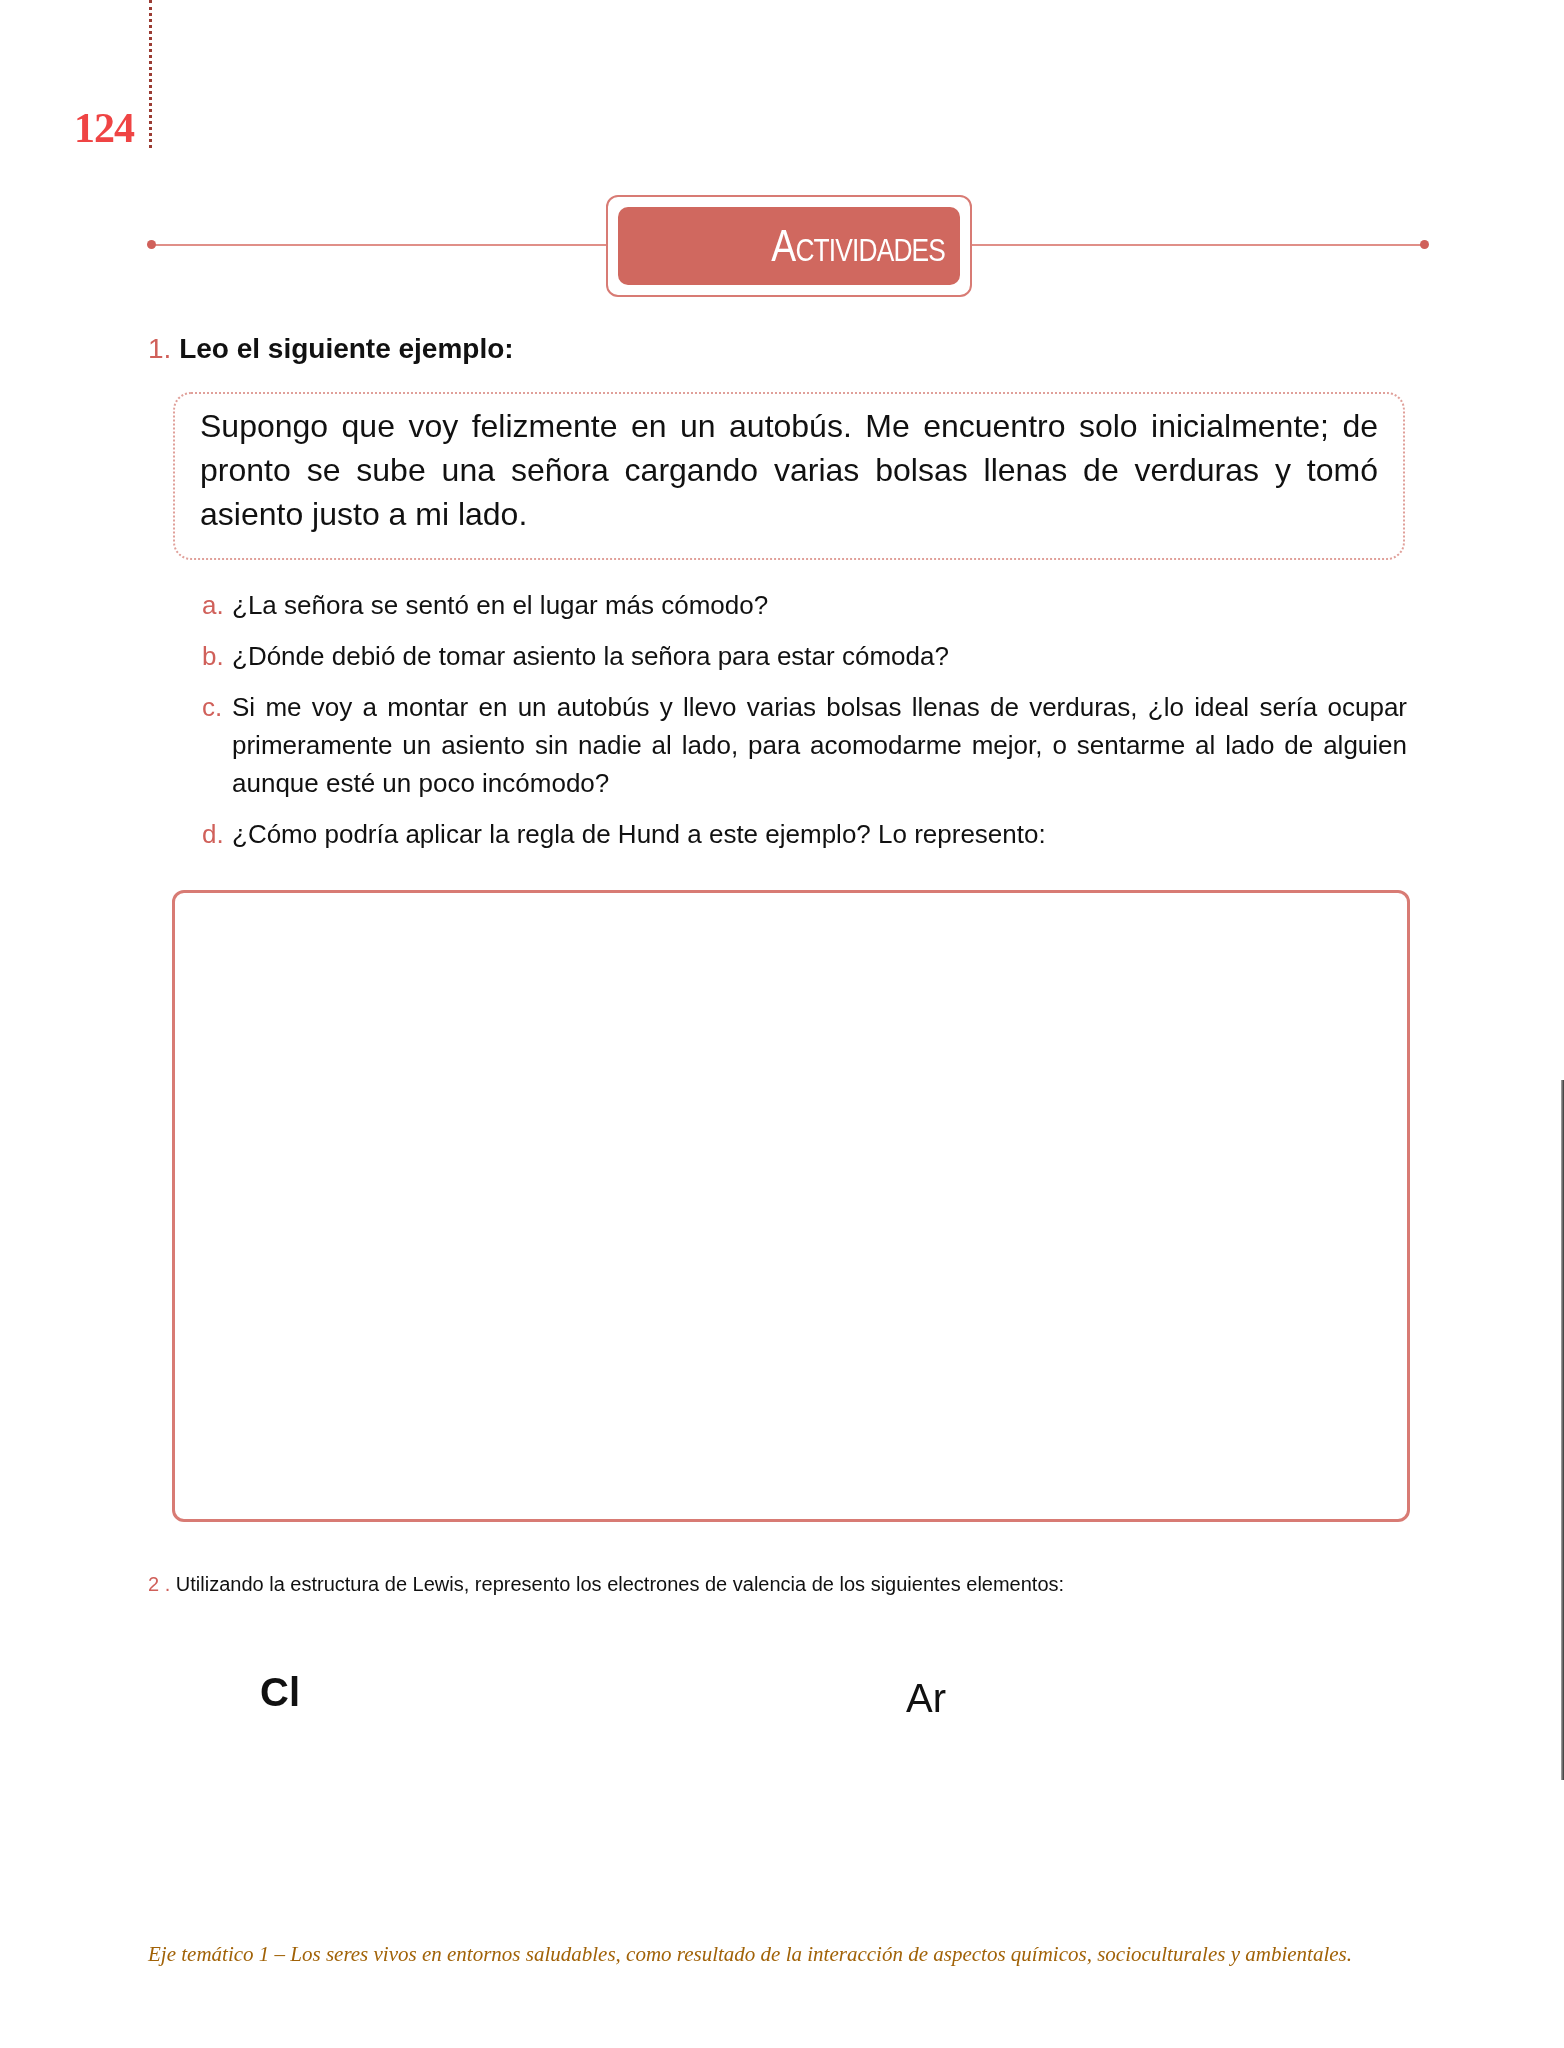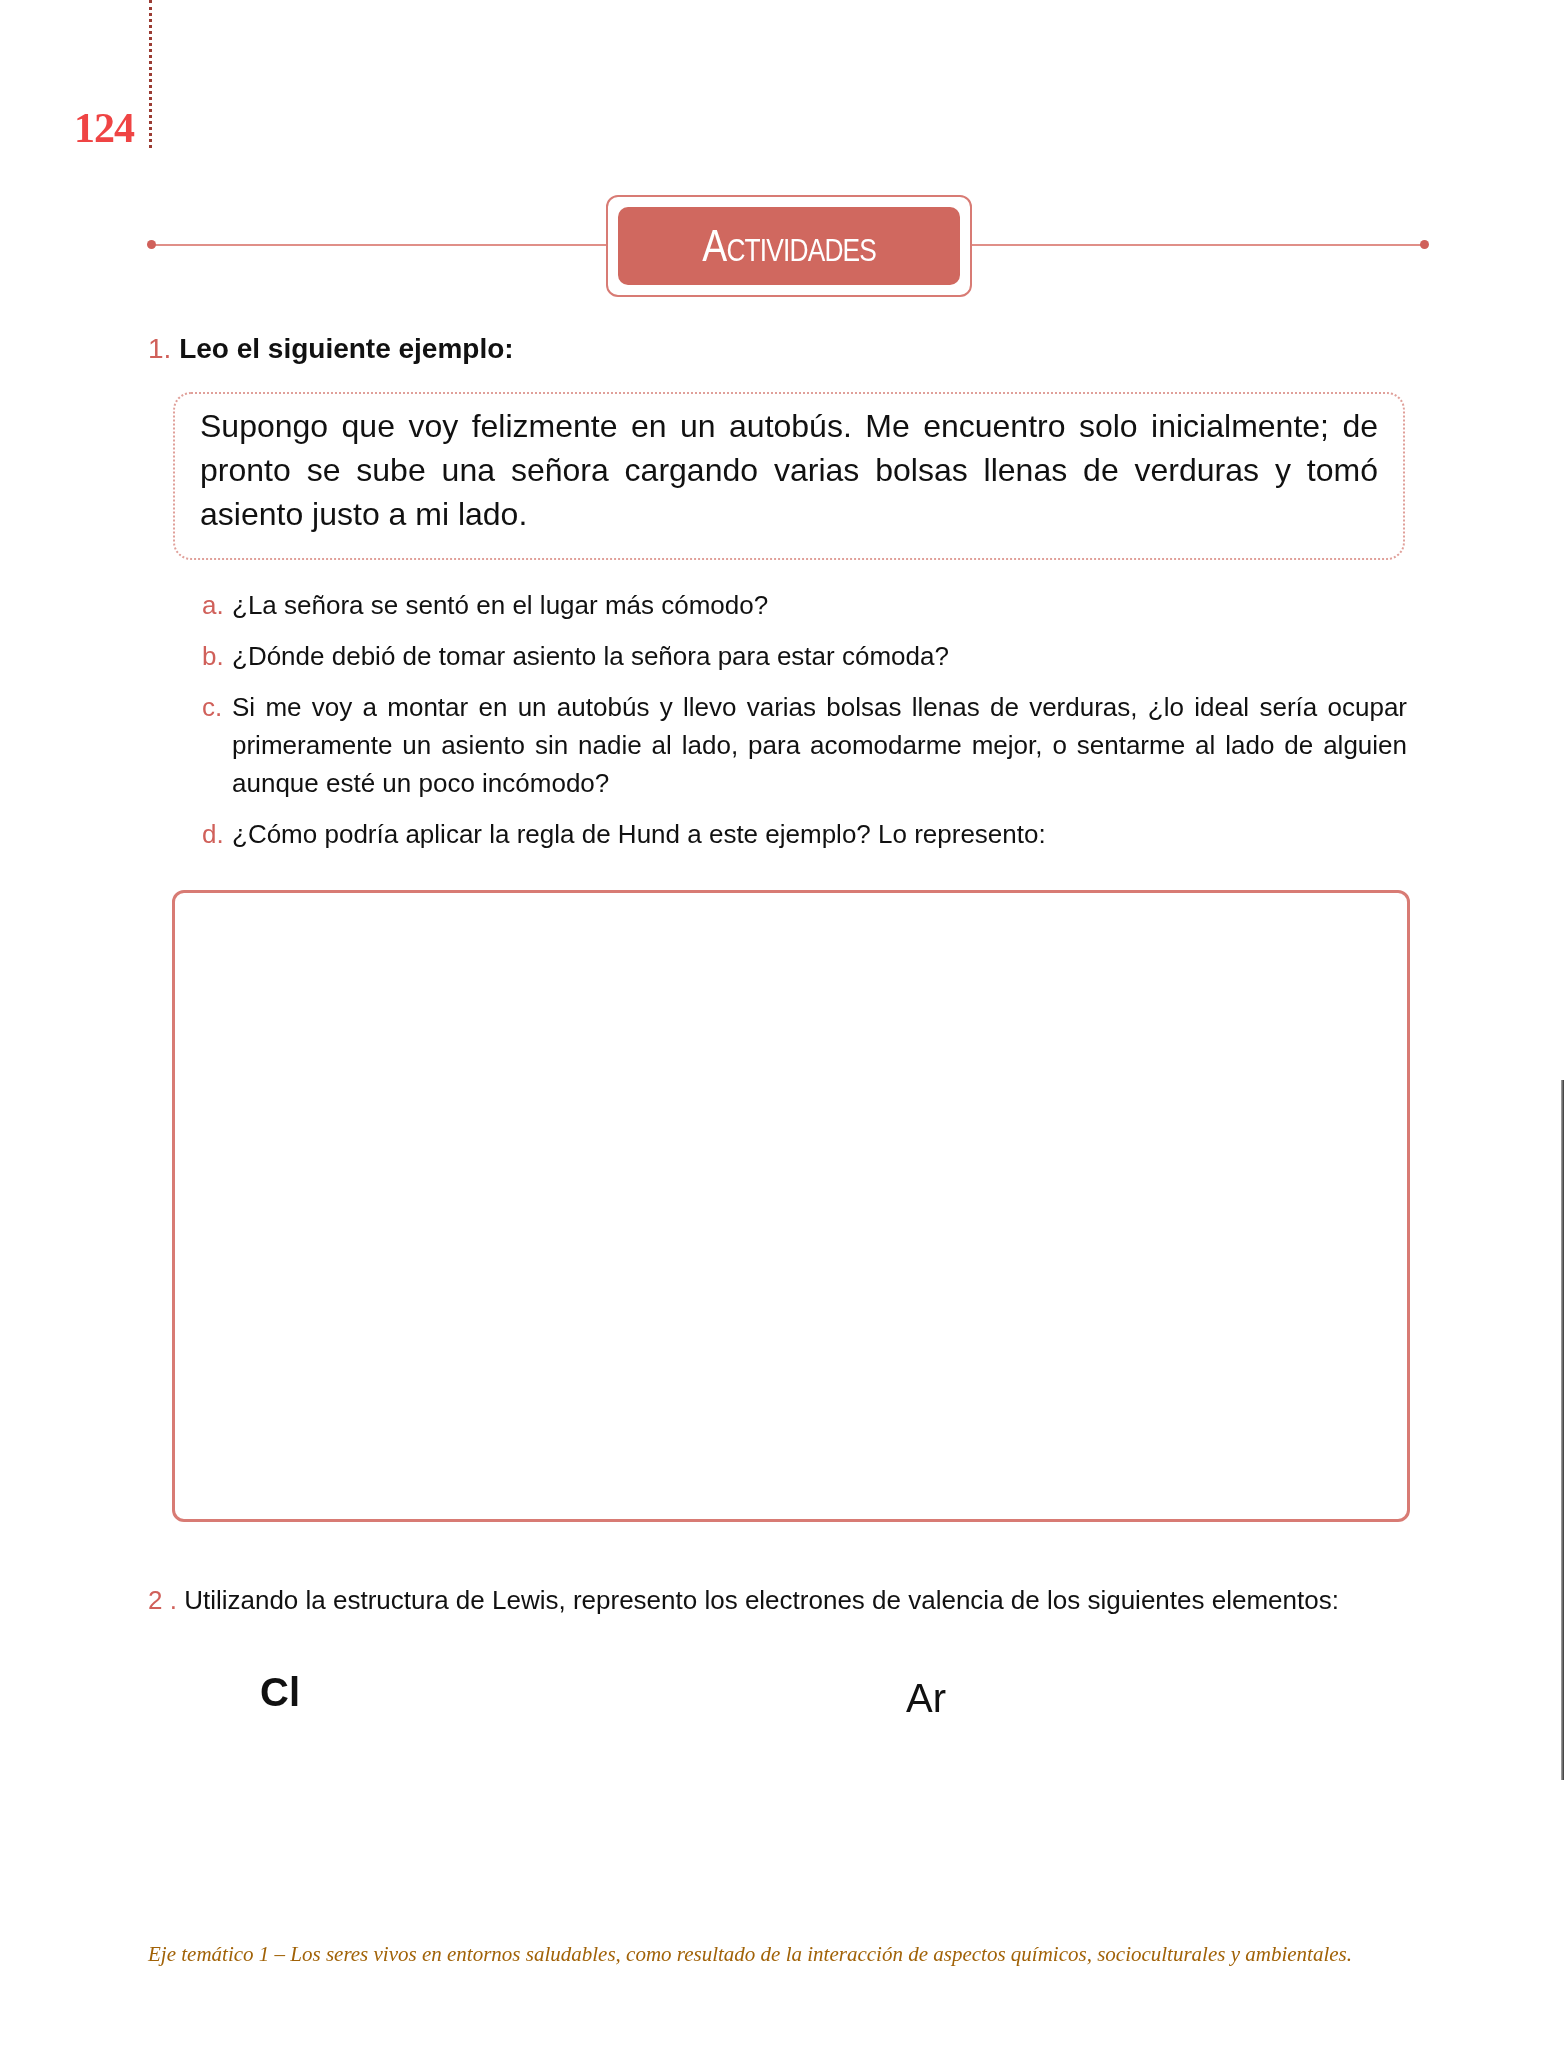--- a/index.html
+++ b/index.html
@@ -9,37 +9,37 @@
   .page-number { position: absolute; left: 74px; top: 104px; font-family: "Liberation Serif", serif; font-weight: bold; font-size: 42px; color: #ef4444; letter-spacing: -1px; }
 
   .section-line { position: absolute; top: 244px; height: 2px; background: #e08f88; }
   .section-line.left { left: 151px; width: 460px; }
   .section-line.right { left: 965px; width: 460px; }
   .dot { position: absolute; top: 240px; width: 9px; height: 9px; border-radius: 50%; background: #d0605a; }
   .dot.left { left: 147px; }
   .dot.right { left: 1420px; }
 
   .header-frame { position: absolute; left: 606px; top: 195px; width: 362px; height: 98px; border: 2px solid #d87b74; border-radius: 12px; background: #fff; }
-  .header-pill { position: absolute; left: 10px; top: 10px; right: 10px; bottom: 10px; background: #d0685f; border-radius: 10px; display: flex; align-items: center; justify-content: center; }
+  .header-pill { position: absolute; left: 10px; top: 10px; right: 10px; bottom: 10px; background: #d0685f; border-radius: 10px; display: flex; align-items: center; justify-content: flex-end; }
   .header-title { color: #fff; font-family: "Liberation Sans Narrow", "Liberation Sans", sans-serif; font-size: 44px; font-variant: small-caps; letter-spacing: -1px; transform: scaleX(0.85); }
 
   .num { color: #d0605a; }
   .q-title { position: absolute; left: 148px; top: 333px; font-size: 28px; font-weight: bold; color: #111; }
   .q-title .num { font-weight: normal; }
 
   .example-box { position: absolute; left: 173px; top: 392px; width: 1228px; height: 164px; border: 2px dotted #e0a09a; border-radius: 18px; }
   .example-text { position: absolute; left: 200px; top: 404px; width: 1178px; font-family: Liberation Sans, sans-serif; font-size: 32px; line-height: 44px; color: #111; text-align: justify; }
 
   .sub-q { position: absolute; left: 202px; font-size: 26px; line-height: 38px; color: #111; width: 1205px; }
   .sub-q .letter { color: #d0605a; display: inline-block; width: 30px; }
   .sub-q .body { display: block; padding-left: 30px; margin-top: -38px; text-align: justify; }
 
   .answer-box { position: absolute; left: 172px; top: 890px; width: 1232px; height: 626px; border: 3px solid #d87b74; border-radius: 12px; }
 
-  .q2-title { position: absolute; left: 148px; top: 1573px; font-size: 26px; color: #111; margin-top: 12px; }
+  .q2-title { position: absolute; left: 148px; top: 1573px; font-size: 20px; color: #111; }
 
   .element { position: absolute; font-size: 40px; color: #111; }
   .element.cl { left: 260px; top: 1670px; font-weight: bold; }
   .element.ar { left: 906px; top: 1676px; }
 
   .footer { position: absolute; left: 148px; top: 1942px; font-family: "Liberation Serif", serif; font-style: italic; font-size: 21px; color: #a16207; }
 
   .edge-line { position: absolute; left: 1561px; top: 1080px; width: 3px; height: 700px; background: linear-gradient(to right, #aaa, #333); }
 </style>
 </head>

